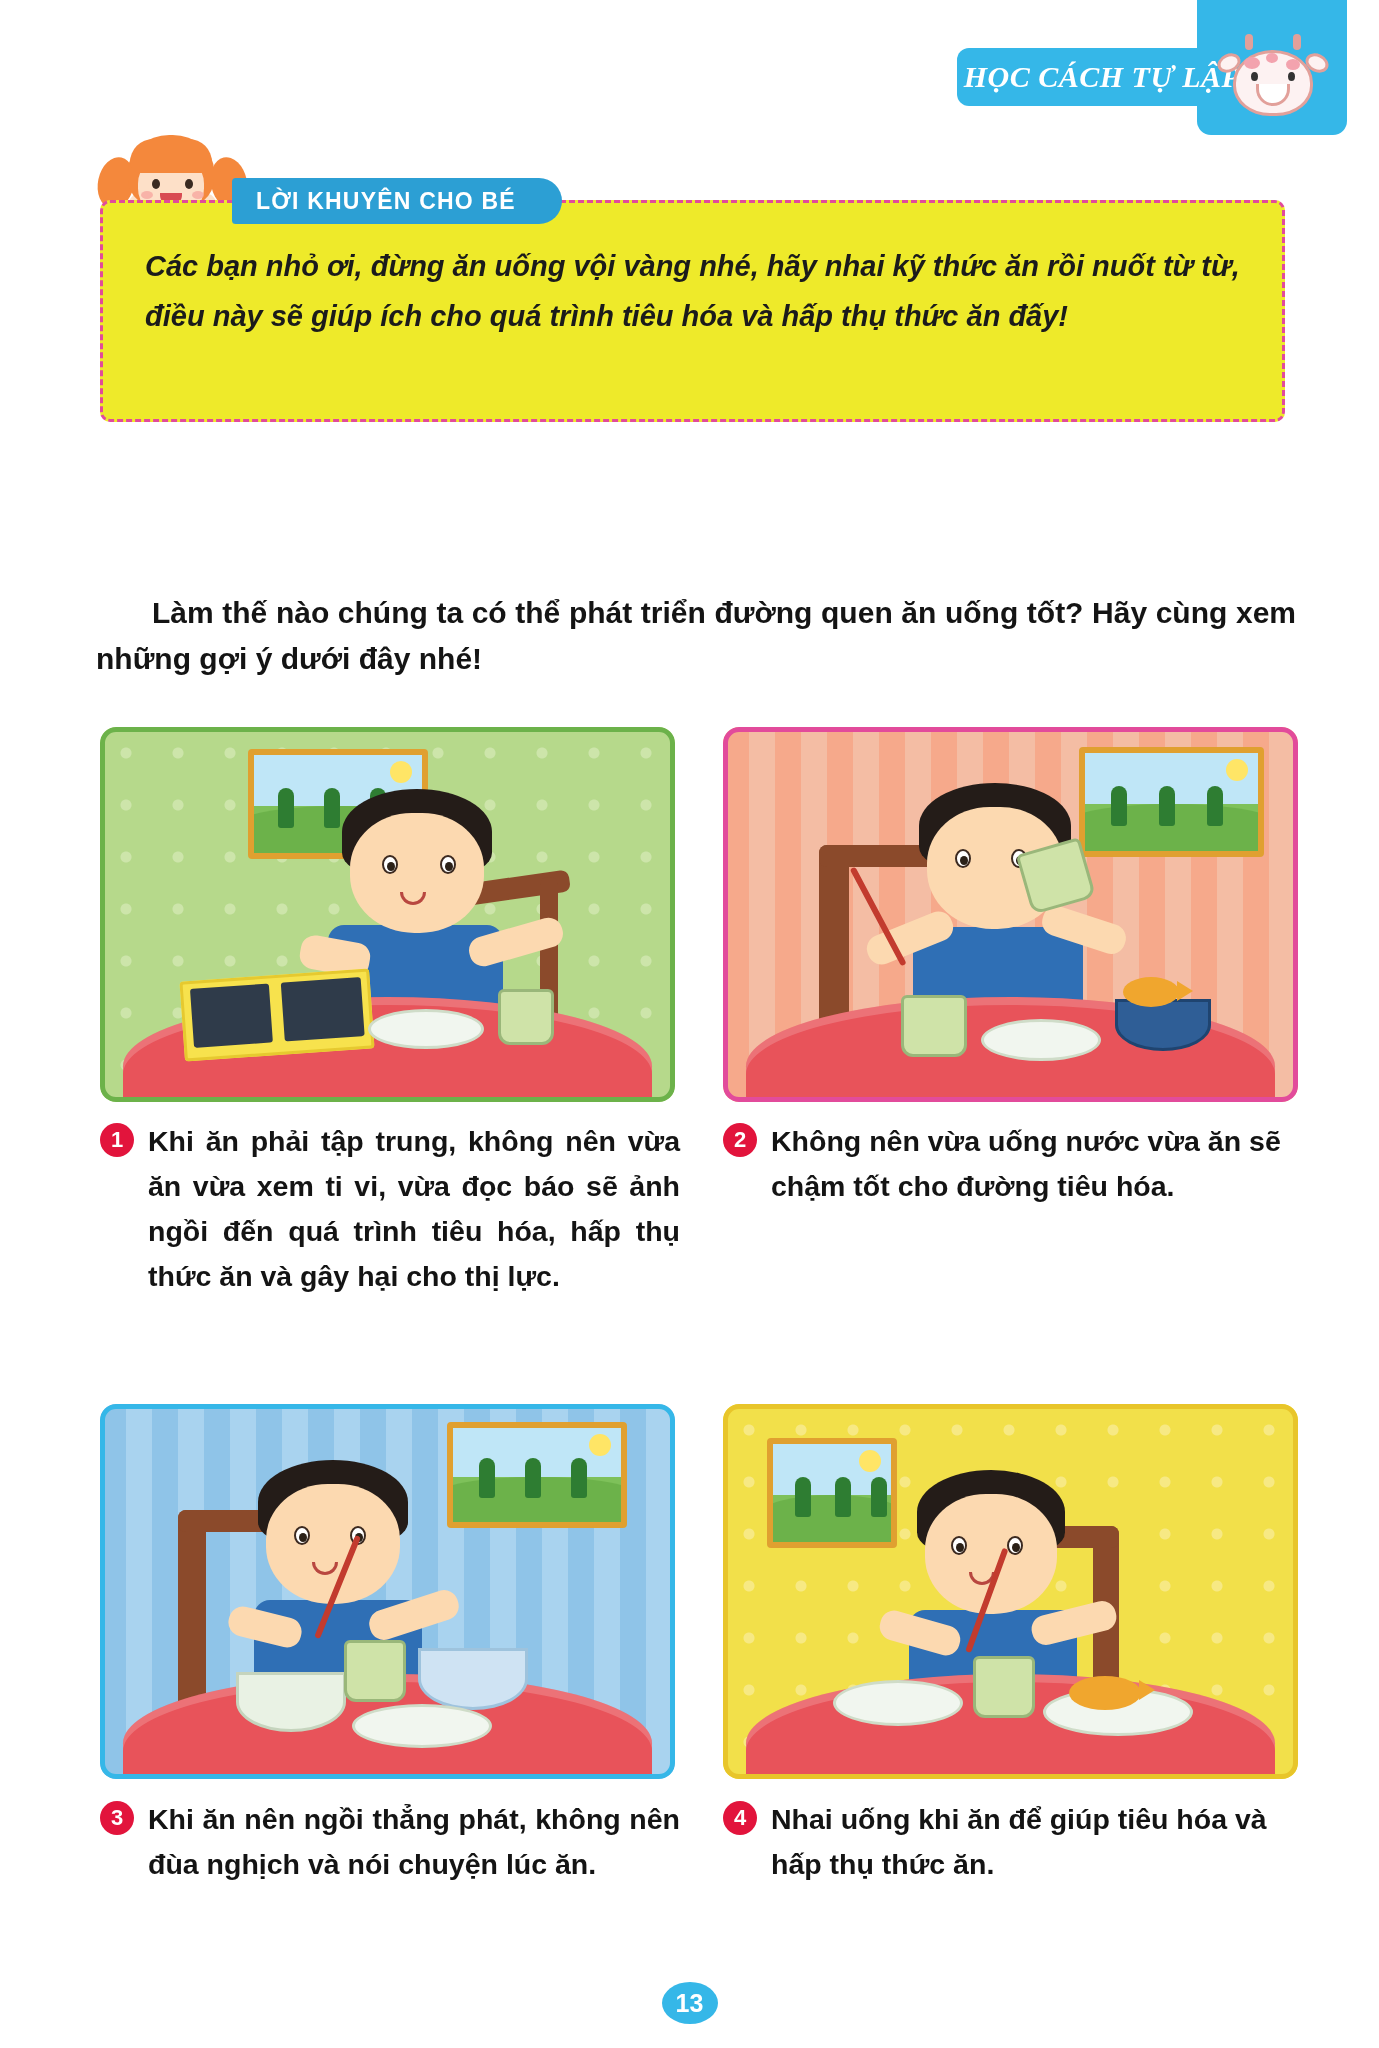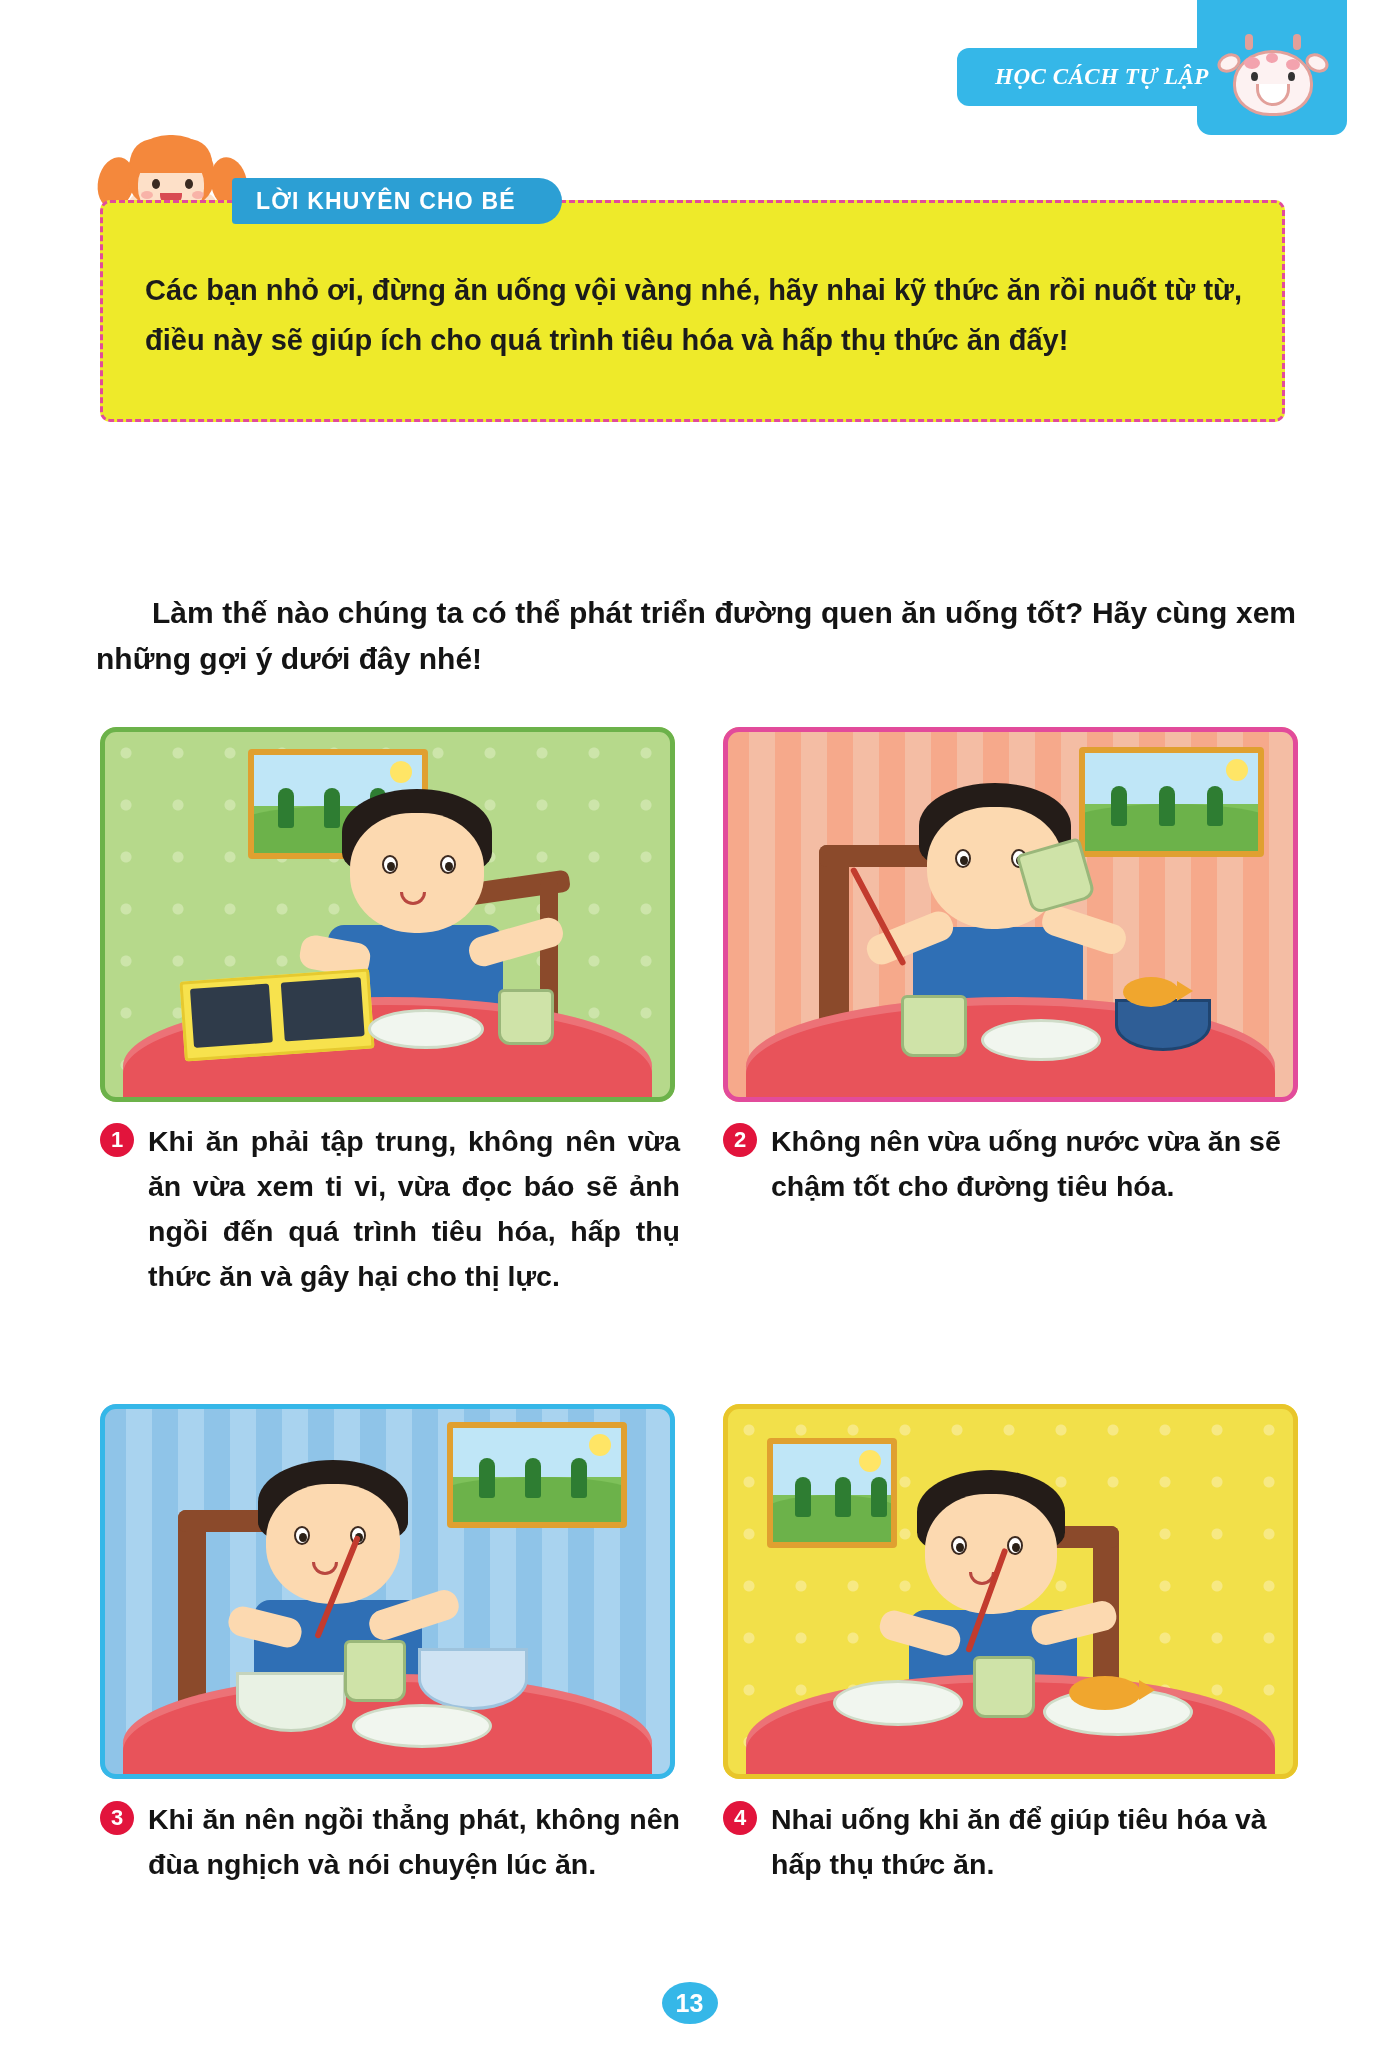--- a/index.html
+++ b/index.html
@@ -39,21 +39,21 @@
     background: #35b7e8;
     border-radius: 12px 0 0 12px;
     display: flex;
     align-items: center;
     justify-content: center;
   }
   .header-pill span {
     color: #ffffff;
     font-weight: bold;
     font-style: italic;
-    font-size: 23px;
+    font-size: 30px;
     letter-spacing: 0.5px;
     font-family: "Liberation Serif", serif;
   }
   .giraffe {
     position: absolute;
     top: 32px;
     left: 268px;
     width: 96px;
     height: 96px;
   }
@@ -216,26 +216,26 @@
     height: 222px;
     background: #eeea2a;
     border: 3px dashed #e24b9b;
     border-radius: 10px;
   }
   .advice-text {
     position: absolute;
     left: 145px;
     top: 242px;
     width: 1105px;
+    font-style: italic;
     font-weight: bold;
     font-size: 29px;
     line-height: 1.72;
     color: #1b1b1b;
     z-index: 6;
-    margin-top: 24px;
   }
 
   
   .intro {
     position: absolute;
     left: 96px;
     top: 590px;
     width: 1200px;
     font-size: 30px;
     font-weight: bold;

